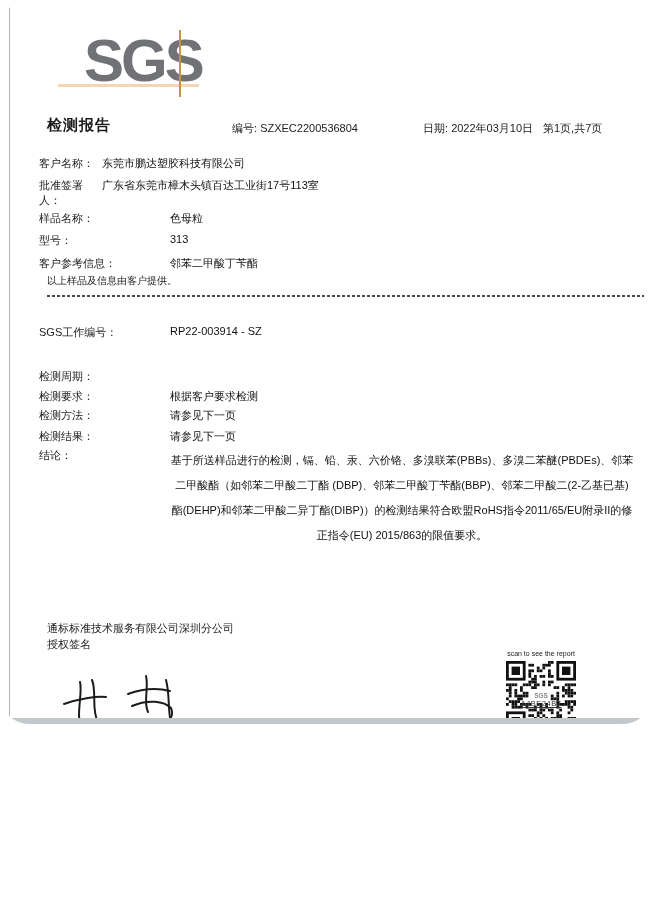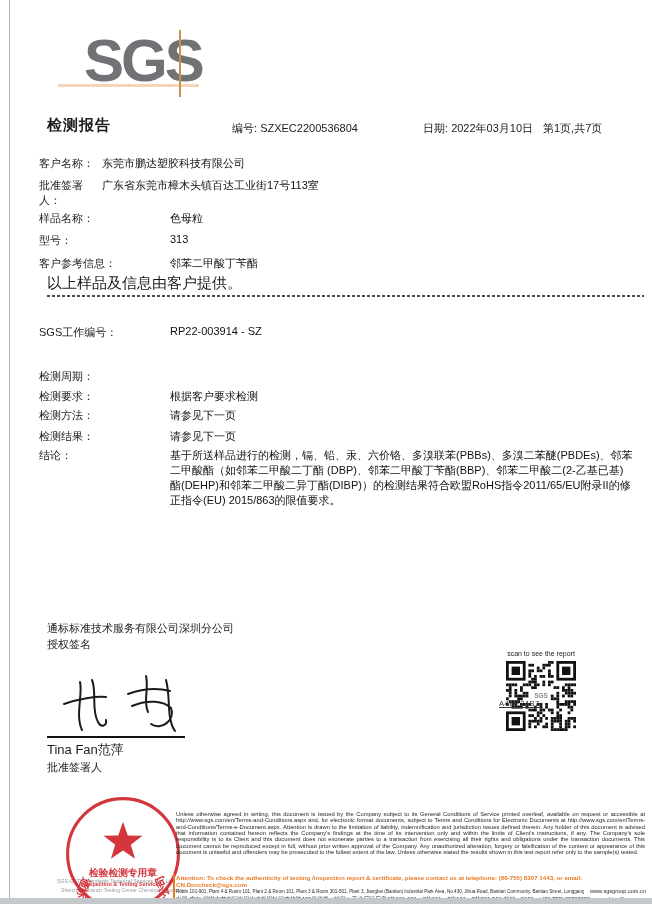--- a/index.html
+++ b/index.html
@@ -1,53 +1,53 @@
 <!DOCTYPE html>
 <html><head>
 <meta charset="utf-8">
 <style>
   html,body{margin:0;padding:0;background:#ffffff;}
-  .page{position:relative;width:652px;height:904px;background:#fff;overflow:hidden;
-        font-family:"Liberation Sans","DejaVu Sans",sans-serif;color:#1c1c1c;}
+  .page{position:relative;width:652px;height:724px;background:#fff;overflow:hidden;
+        font-family:"Liberation Sans","DejaVu Sans",sans-serif;color:#1c1c1c;border-radius:29px;}
   .abs{position:absolute;}
   .edge-left{left:9px;top:0;bottom:6px;width:1px;background:#b3b3b3;}
   .edge-bottom{left:0;bottom:0;height:6px;width:100%;background:#c3c8cb;}
 
   
   .logo{left:84px;top:31px;font-size:60px;font-weight:bold;color:#717276;letter-spacing:-3px;line-height:1;}
   .logo-hline{left:58px;top:84px;width:141px;height:3px;background:#f3d7b5;}
   .logo-vline{left:179px;top:30px;width:2px;height:67px;background:#c6934b;}
 
   
   .title{left:47px;top:116px;font-size:15px;font-weight:bold;letter-spacing:1px;}
   .hmeta{font-size:11px;top:121px;}
   .h-no{left:232px;} .h-date{left:423px;} .h-page{left:543px;}
 
   
   .row{position:absolute;left:39px;font-size:11px;display:flex;align-items:flex-start;}
   .lbl{flex:none;color:#1c1c1c;}
   .lbl-sm{width:63px;} .lbl-lg{width:131px;}
   .val{color:#111;}
-  .note{left:47px;font-size:15px;}
+  .note{left:47px;font-size:10px;}
   .dash{left:47px;top:295px;width:597px;height:1.5px;
         background:repeating-linear-gradient(90deg,#4a4a4a 0 3px,transparent 3px 5px);}
-  .conc-val{width:464px;line-height:15px;}
+  .conc-val{width:464px;line-height:25px;text-align:center;}
 
   
   .sig-company{left:47px;top:621px;font-size:11px;}
   .sig-auth{left:47px;top:637px;font-size:11px;}
   .sig-svg{left:58px;top:668px;}
   .sig-line{left:47px;top:736px;width:138px;height:1.5px;background:#111;}
   .sig-name{left:47px;top:741px;font-size:13px;}
   .sig-role{left:47px;top:760px;font-size:11px;}
 
   
   .qr-caption{left:499px;top:650px;width:84px;text-align:center;font-size:7px;color:#222;}
   .qr-box{left:506px;top:661px;width:70px;height:70px;}
-  .qr-label{left:499px;top:699px;width:84px;text-align:left;font-size:7.5px;color:#333;letter-spacing:.5px;text-decoration:underline;}
+  .qr-label{left:499px;top:699px;width:84px;text-align:center;font-size:7.5px;color:#333;letter-spacing:.5px;text-decoration:underline;}
 
   
   .legal{left:176px;top:811px;width:469px;height:63px;overflow:hidden;font-size:5.8px;
          line-height:6.35px;text-align:justify;color:#262626;}
   .attention{left:176px;top:874px;width:469px;font-size:6.2px;line-height:7px;font-weight:bold;color:#e87a25;}
   .addr-row{position:absolute;left:176px;width:470px;display:flex;align-items:baseline;gap:6px;color:#2a2a2a;}
   .addr-en{top:888px;font-size:4.6px;}
   .addr-cn{top:895px;font-size:5.8px;}
   .addr-main{flex:1;white-space:nowrap;overflow:hidden;}
   .addr-side{flex:none;font-size:5.6px;}

